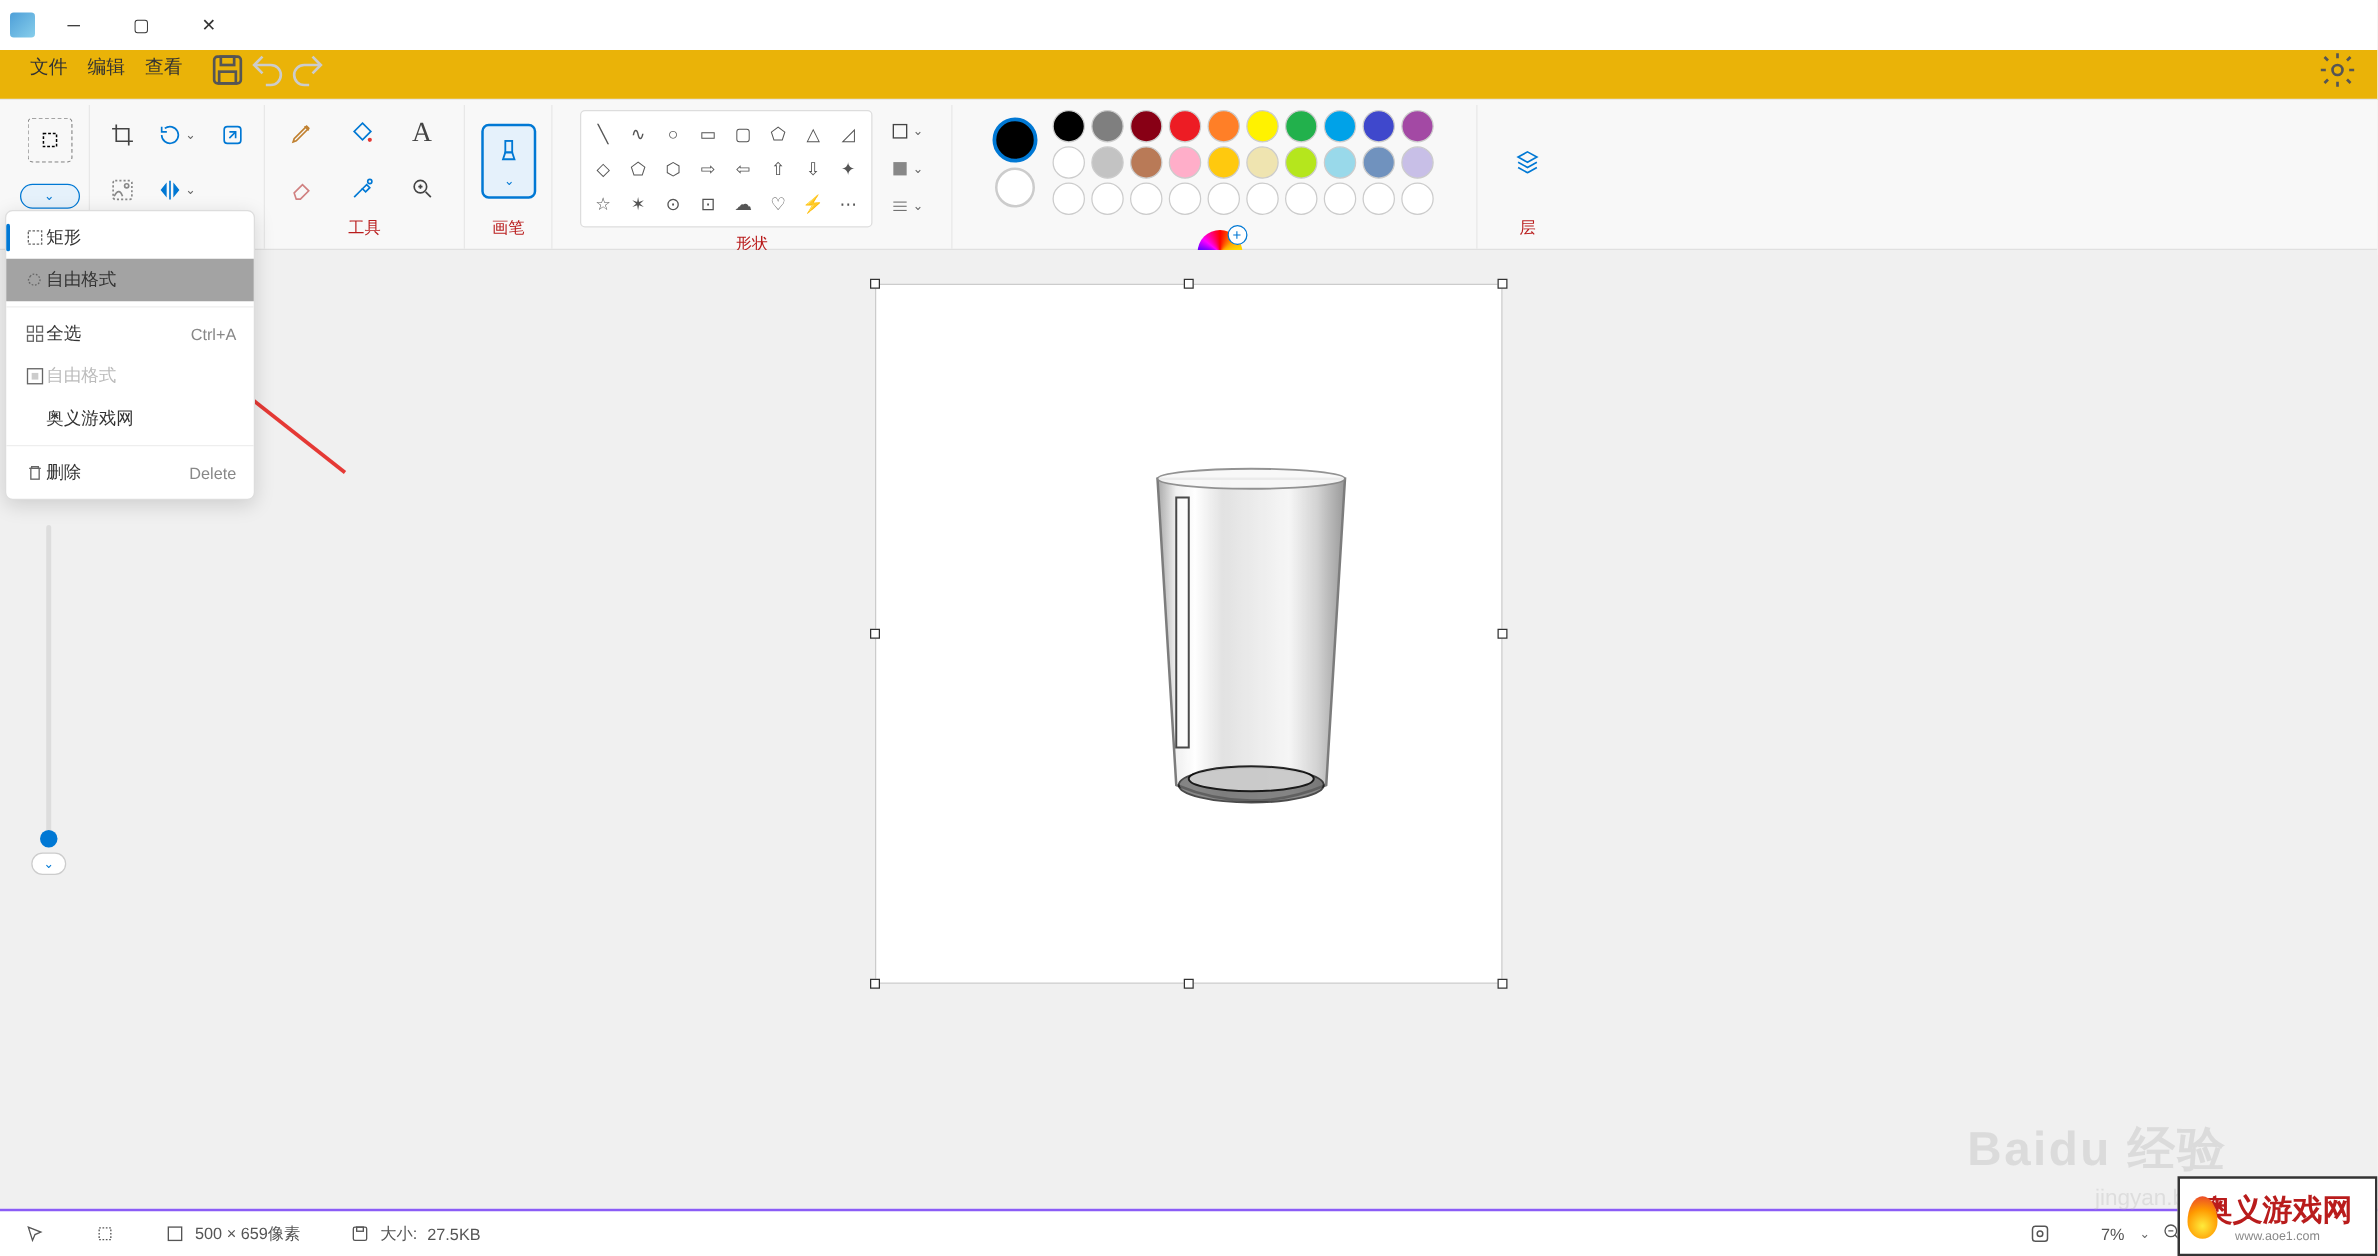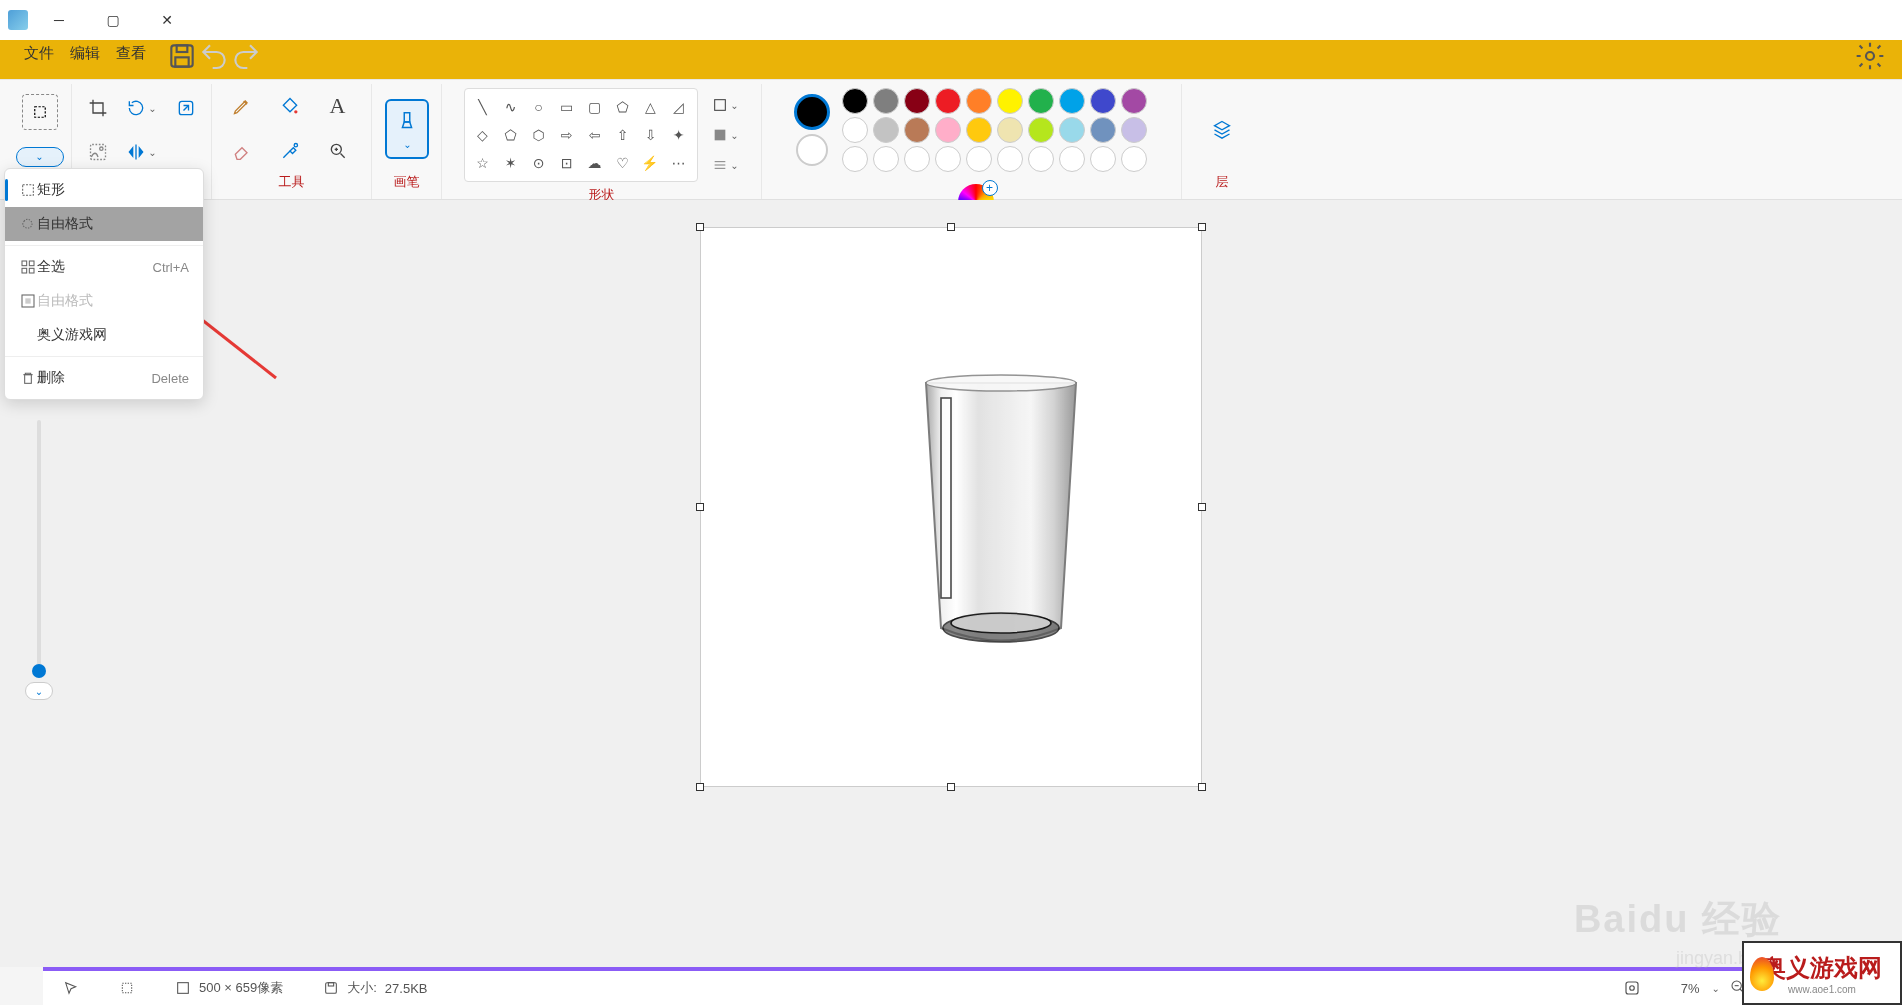--- a/index.html
+++ b/index.html
@@ -78,21 +78,21 @@
 .menu-row.selected-indicator { position: relative; }
 .menu-row.selected-indicator::before { content:""; position:absolute; left:0; top:6px; bottom:6px; width:3px; background:#0078d4; border-radius:2px;}
 .menu-row.disabled { color: #bbb; }
 .menu-sep { height: 1px; background: #eee; margin: 4px 0; }
 .menu-row .micon { width: 18px; height: 18px; display:flex; align-items:center; justify-content:center; font-size:14px; color:#666;}
 
 
 .arrow-annot { position: absolute; left: 86px; top: 228px; width: 200px; height: 160px; z-index: 50; pointer-events:none;}
 
 
-.statusbar { position: absolute; bottom: 0; left: 0; right: 0; height: 38px; background: #fff; border-top: 4px solid #8b5cf6; display: flex; align-items: center; padding: 0 20px; gap: 40px; font-size: 13px; color: #555; margin-left: 43px; }
+.statusbar { position: absolute; bottom: 0; left: 0; right: 0; height: 38px; background: #fff; border-top: 2px solid #8b5cf6; display: flex; align-items: center; padding: 0 20px; gap: 40px; font-size: 13px; color: #555; }
 .status-item { display: flex; align-items: center; gap: 8px; }
 .statusbar .spacer-flex { flex: 1; }
 .zoom-controls { display: flex; align-items: center; gap: 10px; }
 .zoom-slider { width: 100px; height: 4px; background: #ddd; border-radius: 2px; position: relative; }
 .zoom-slider::after { content:""; position:absolute; left:50%; top:-4px; width:12px; height:12px; background:#0078d4; border-radius:50%; margin-left:-6px;}
 
 
 .watermark { position: absolute; right: 120px; bottom: 60px; font-size: 38px; font-weight: bold; color: rgba(180,180,180,0.35); letter-spacing: 2px; z-index:5;}
 .watermark2 { position: absolute; right: 120px; bottom: 36px; font-size: 18px; color: rgba(180,180,180,0.3); z-index:5;}
 .site-logo { position: absolute; right: 0; bottom: 0; width: 160px; height: 64px; background: #fff; border: 2px solid #333; display: flex; align-items: center; justify-content: center; flex-direction: column; z-index: 200; }

